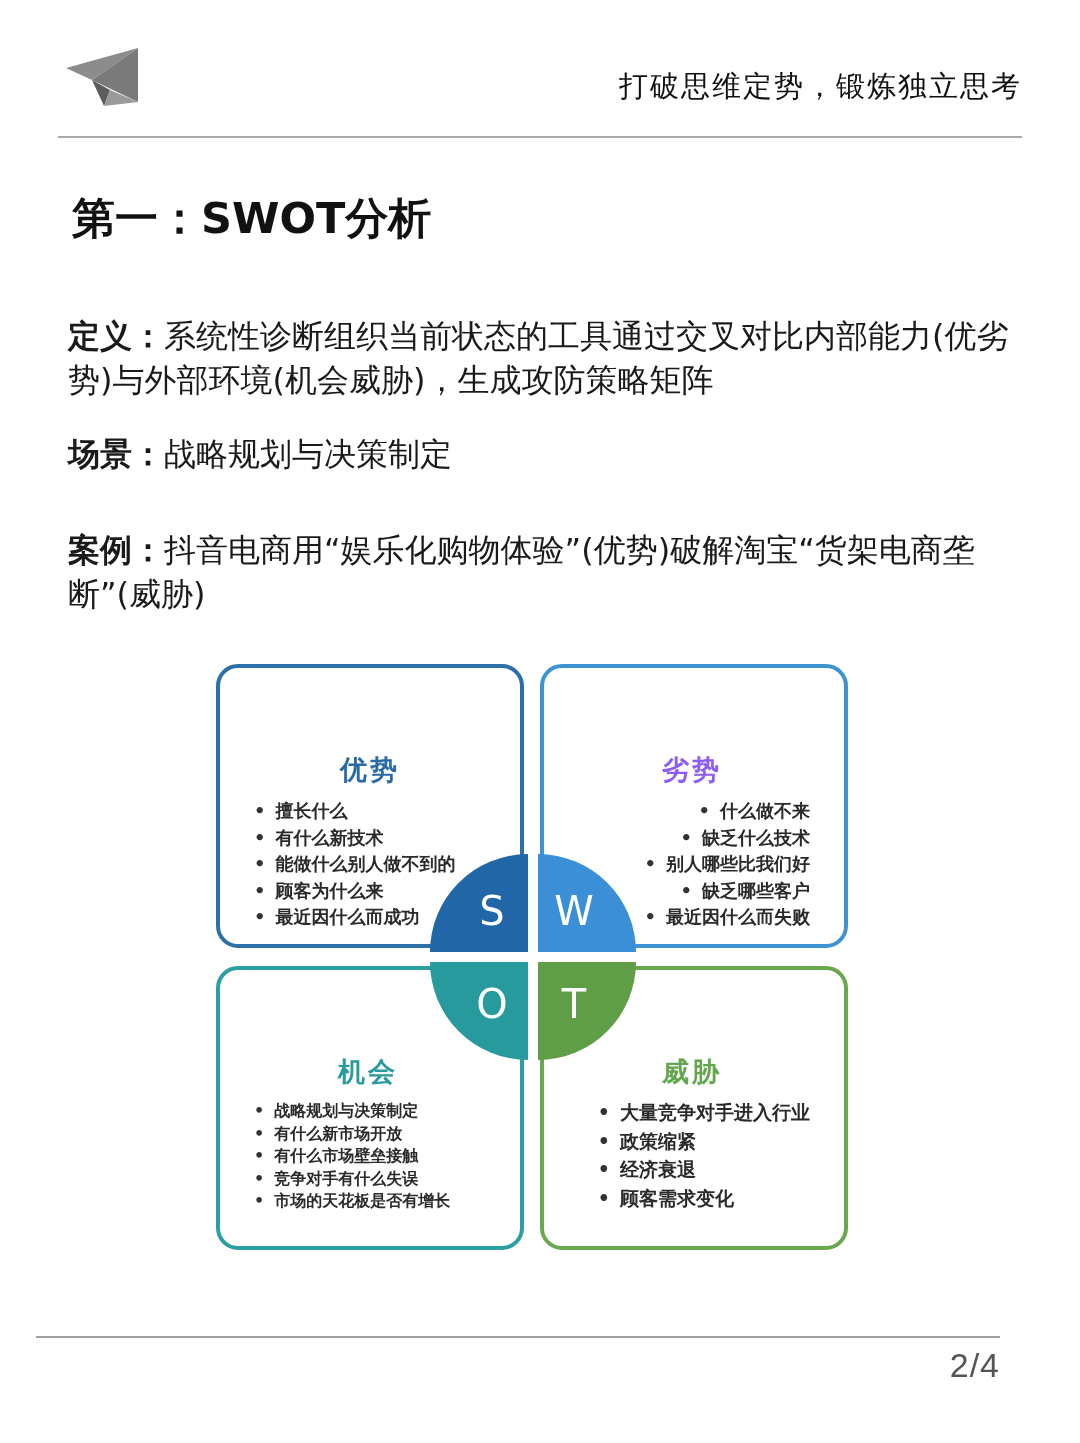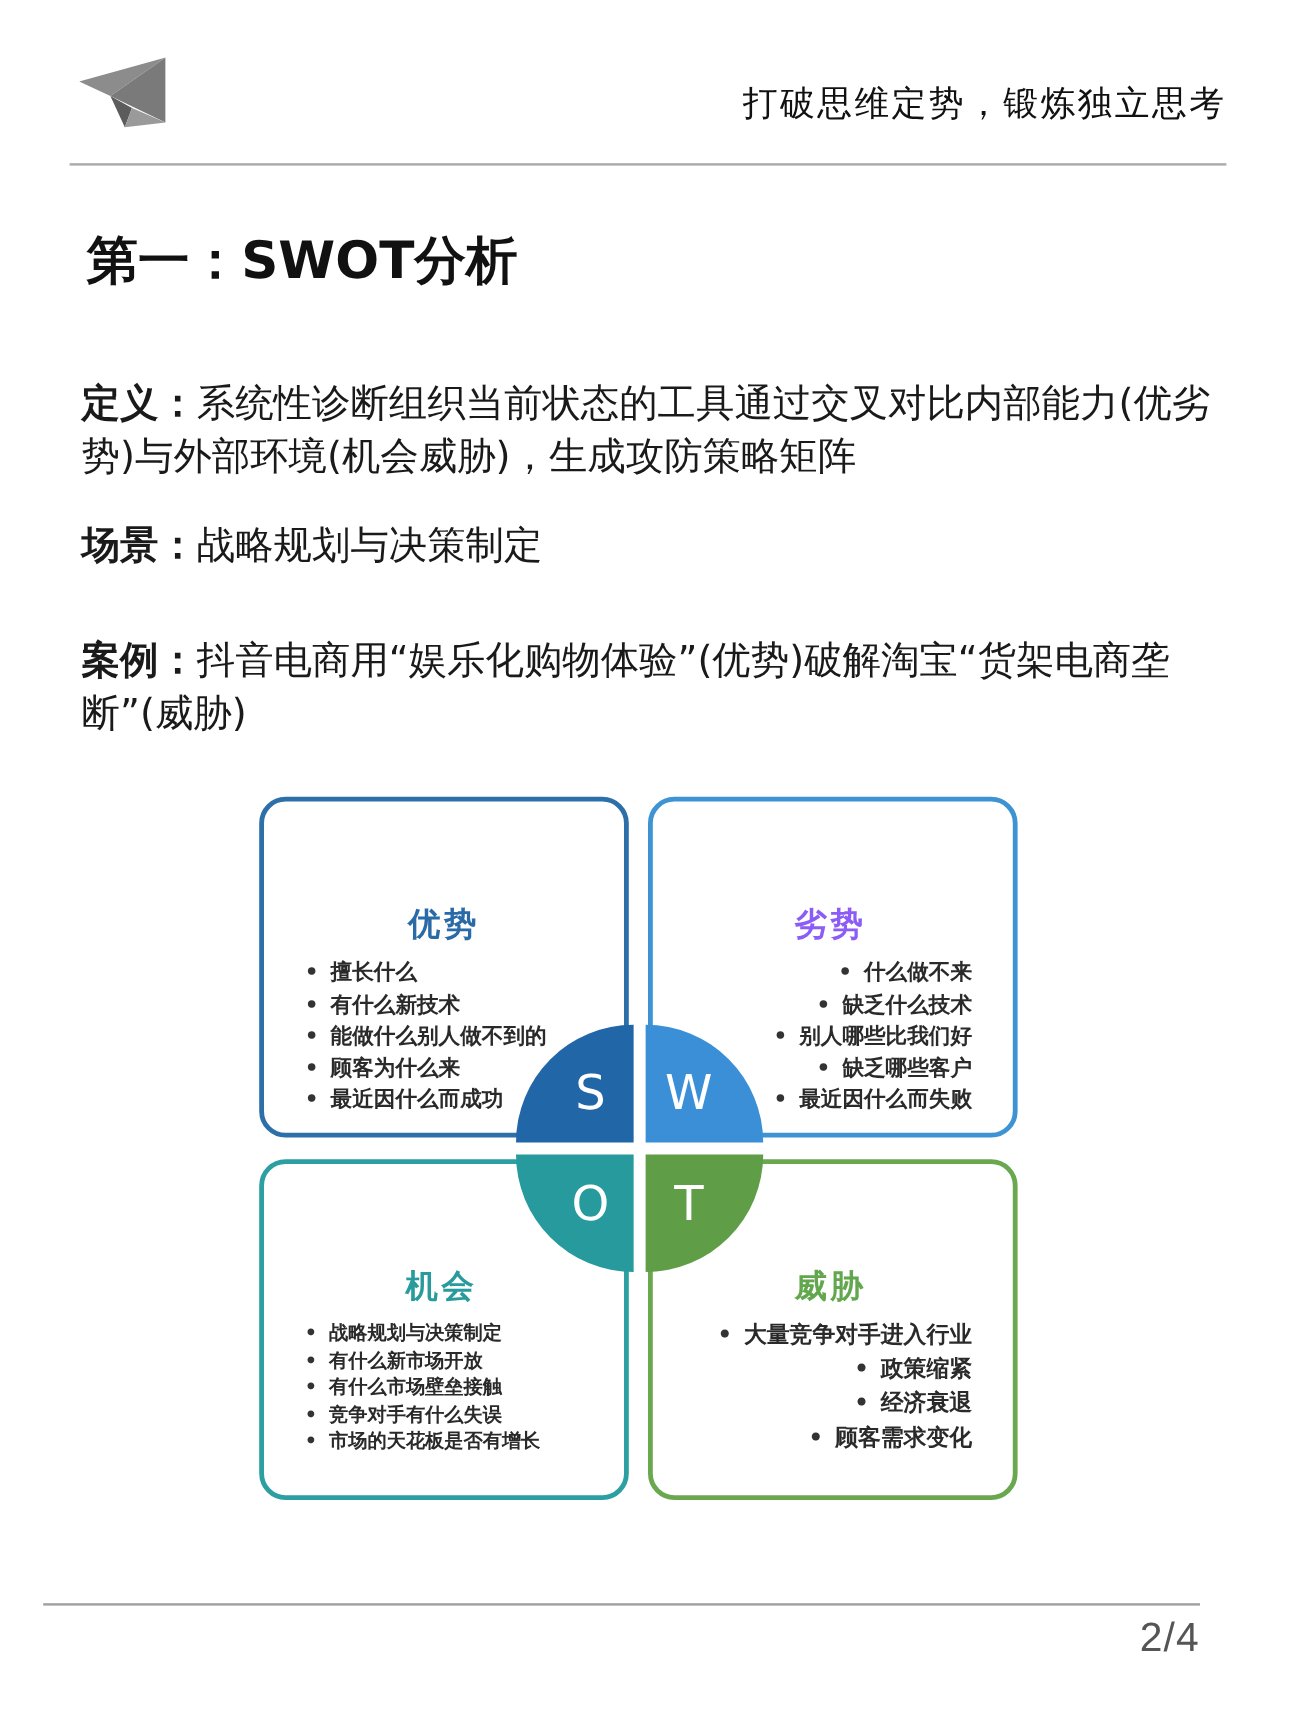--- a/index.html
+++ b/index.html
@@ -32,21 +32,21 @@
   .q-s .q-head { left: 120px; top: 84px; color: #2a6aa7; }
   .q-w .q-head { left: 118px; top: 84px; color: #8b5cf6; }
   .q-o .q-head { left: 118px; top: 84px; color: #2a9b9d; }
   .q-t .q-head { left: 118px; top: 84px; color: #62a64d; }
   .q ul { list-style: none; margin: 0; padding: 0; position: absolute; font-size: 18px;
           line-height: 26.5px; color: #2a2a2a; font-weight: bold; }
   .q ul li::before { content: "•"; margin-right: 10px; color: #333; }
   .q-s ul { left: 34px; top: 130px; }
   .q-w ul { right: 34px; top: 130px; text-align: right; }
   .q-o ul { left: 34px; top: 130px; font-size: 16px; line-height: 22.5px; }
-  .q-t ul { right: 34px; top: 128px; text-align: right; font-size: 19px; line-height: 28.5px; }
+  .q-t ul { right: 34px; top: 128px; text-align: left; font-size: 19px; line-height: 28.5px; }
 
   .circle { position: absolute; left: 218px; top: 194px; width: 206px; height: 206px; }
   .wedge { position: absolute; width: 98px; height: 98px; display: flex; align-items: center;
            justify-content: center; color: #fff; font-size: 40px; font-family: "DejaVu Sans", sans-serif; }
   .w-s { left: 0; top: 0; background: #2166a6; border-top-left-radius: 98px; }
   .w-w { left: 108px; top: 0; background: #3b8fd6; border-top-right-radius: 98px; }
   .w-o { left: 0; top: 108px; background: #269a9d; border-bottom-left-radius: 98px; }
   .w-t { left: 108px; top: 108px; background: #5f9e47; border-bottom-right-radius: 98px; }
   .w-s span { margin: 16px 0 0 26px; }
   .w-w span { margin: 16px 26px 0 0; }

